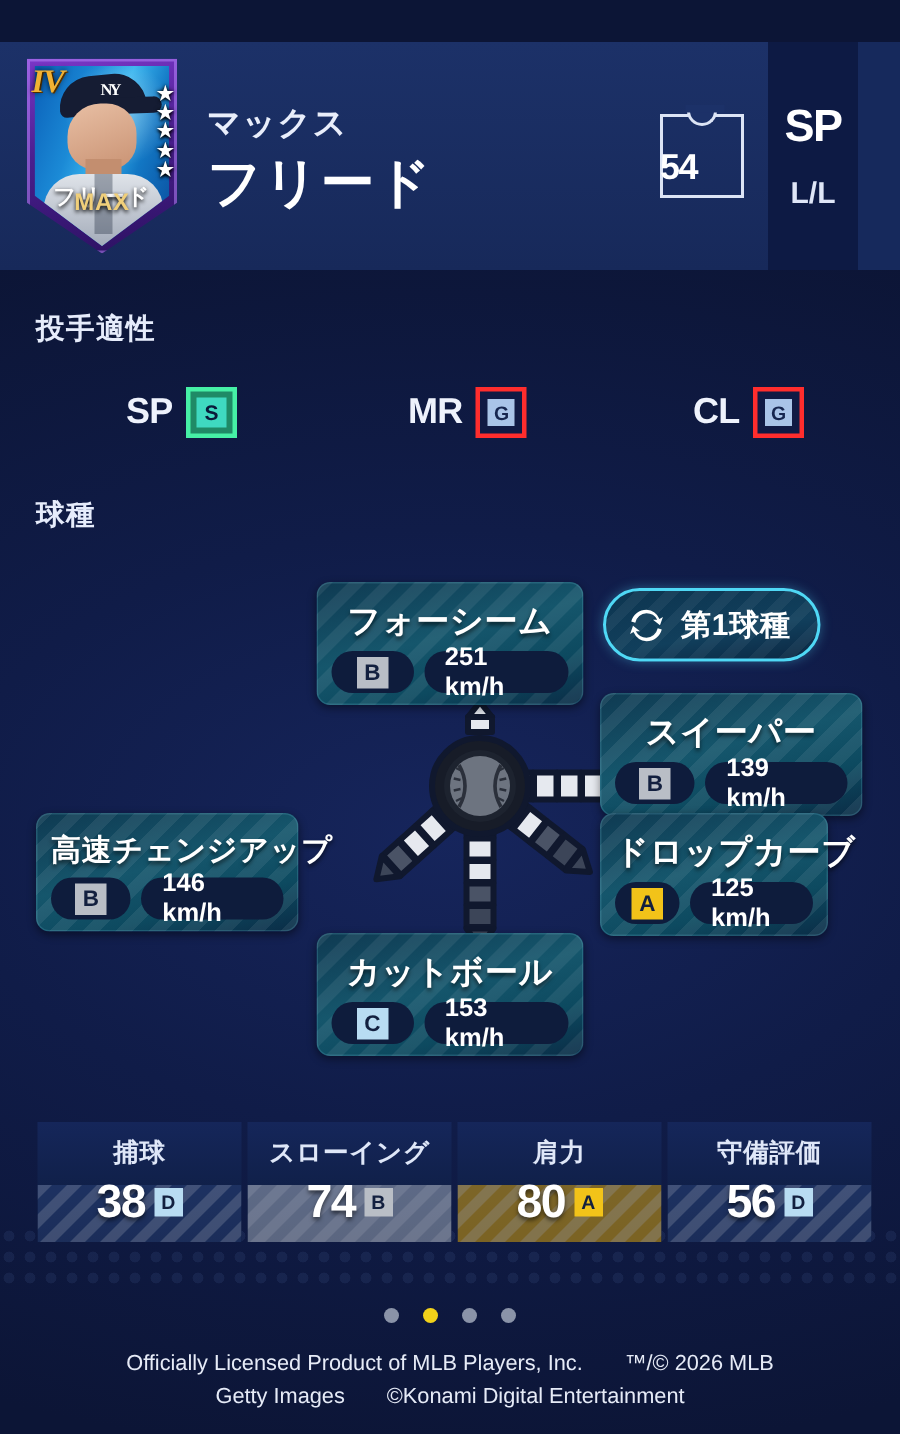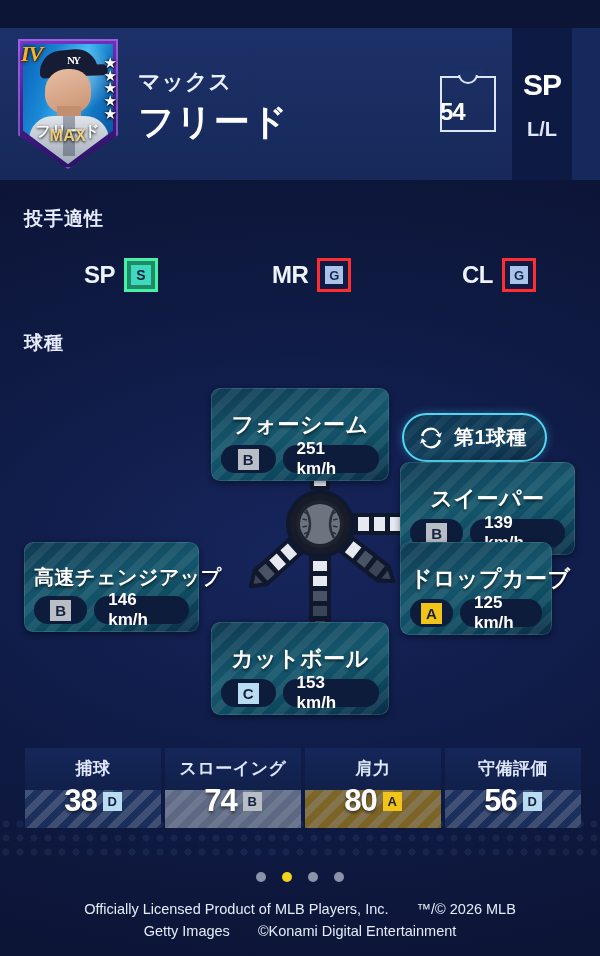--- a/index.html
+++ b/index.html
@@ -191,21 +191,21 @@
     display: flex; align-items: center; justify-content: center;
     color: #16264f; font-size: 13px; font-weight: 800;
   }
 
   
   .pitch-area { position: absolute; left: 0; top: 380px; width: 600px; height: 320px; }
 
   .pcard {
     position: absolute;
     border-radius: 9px;
-    padding: 22px 10px 8px;
+    padding: 11px 10px 8px;
     background:
       linear-gradient(135deg, rgba(255,255,255,.07) 25%, transparent 25%, transparent 50%, rgba(255,255,255,.07) 50%, rgba(255,255,255,.07) 75%, transparent 75%) 0 0/22px 22px,
       linear-gradient(165deg,#0f3a52 0%,#15566c 45%,#0d4a60 72%,#0a2c46 100%);
     box-shadow: 0 2px 6px rgba(0,0,0,.45), inset 0 0 0 1px rgba(120,210,235,.18);
   }
   .pcard-name {
     color: #fff; font-size: 22px; font-weight: 800; text-align: center;
     letter-spacing: .5px; text-shadow: 0 2px 3px rgba(0,0,0,.6);
     white-space: nowrap; margin-bottom: 5px;
   }
@@ -407,21 +407,21 @@
       <circle cx="80" cy="62" r="32" fill="#171c28" stroke="#10182e" stroke-width="4"></circle>
       <circle cx="80" cy="62" r="24" fill="#1d232f"></circle>
       <circle cx="80" cy="62" r="20" fill="#6d7480"></circle>
       <path d="M66,48 Q74,62 66,76 M94,48 Q86,62 94,76" fill="none" stroke="#2b303b" stroke-width="2.4"></path>
       <g stroke="#2b303b" stroke-width="1.6">
         <path d="M68,52 l-4,-2 M67,58 l-4.5,-1 M67,64 l-4.5,1 M68,70 l-4,2"></path>
         <path d="M92,52 l4,-2 M93,58 l4.5,-1 M93,64 l4.5,1 M92,70 l4,2"></path>
       </g>
     </svg>
 
-    <div class="first-pitch-btn" style="left:402px;top:12px;margin-top:21px;">
+    <div class="first-pitch-btn" style="left:402px;top:12px;">
       <svg width="26" height="26" viewBox="0 0 24 24">
         <path d="M12 4.5a7.5 7.5 0 0 1 6.6 3.9l-2.6.1 4.3 3.3 1.8-5-2.1 1.2A9.6 9.6 0 0 0 12 2.3 9.7 9.7 0 0 0 2.6 9.6l2.5.7A7.3 7.3 0 0 1 12 4.5z" fill="#ffffff"></path>
         <path d="M12 19.5a7.5 7.5 0 0 1-6.6-3.9l2.6-.1-4.3-3.3-1.8 5 2.1-1.2A9.6 9.6 0 0 0 12 21.7a9.7 9.7 0 0 0 9.4-7.3l-2.5-.7a7.3 7.3 0 0 1-6.9 5.8z" fill="#ffffff"></path>
       </svg>
       <span class="fp-label">第1球種</span>
     </div>
 
     <div class="pcard" style="left:211px;top:8px;width:178px;">
       <div class="pcard-name">フォーシーム</div>
       <div class="pcard-row">

